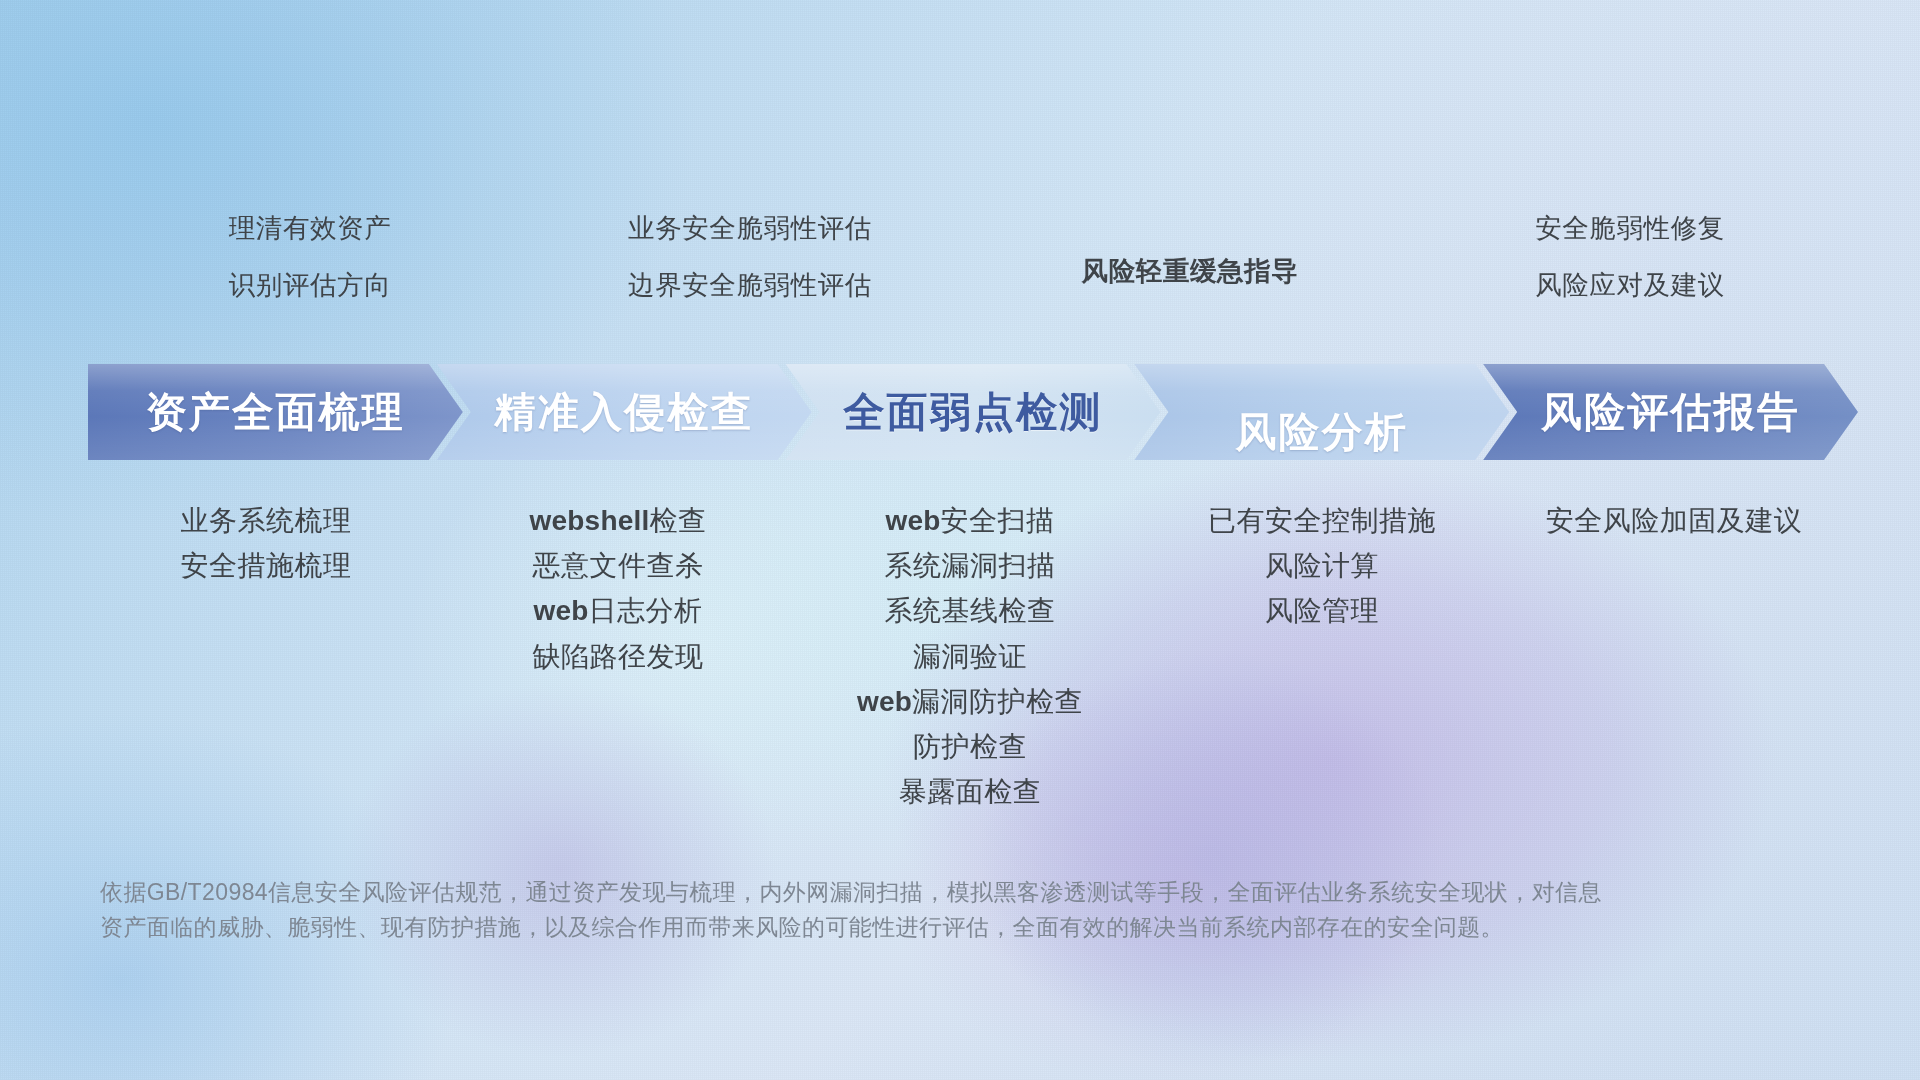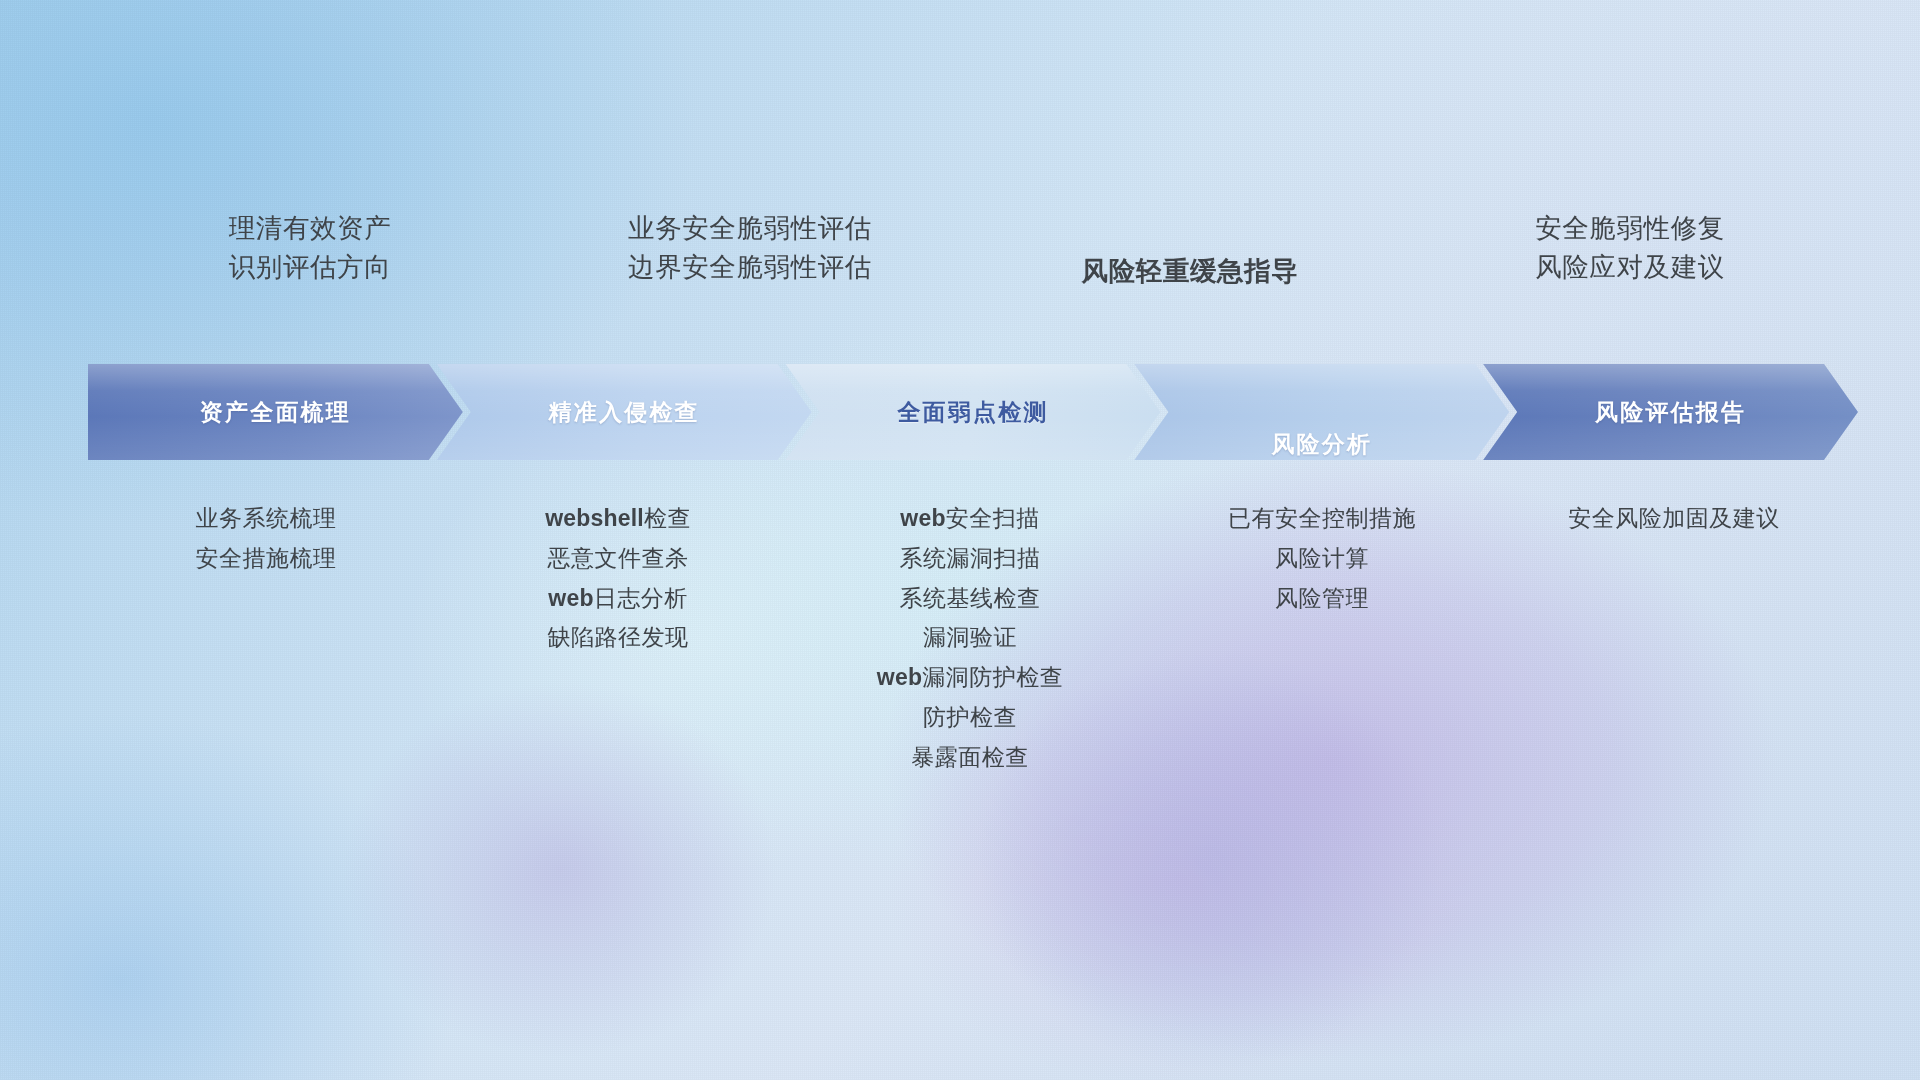--- a/index.html
+++ b/index.html
@@ -56,21 +56,21 @@
     width: 1760px;
     height: 135px;
     display: flex;
   }
   .top-col {
     flex: 1 1 0;
     display: flex;
     flex-direction: column;
     align-items: center;
     justify-content: flex-start;
-    gap: 12px;
+    gap: 30px;
   }
   .top-col.center-v { justify-content: center; padding-bottom: 22px; font-weight: bold; }
 
   .cap {
     font-size: 26.5px;
     line-height: 1;
     color: #3f4449;
     letter-spacing: 0.6px;
     white-space: nowrap;
   }
@@ -101,21 +101,21 @@
     clip-path: polygon(0 0, calc(100% - 34px) 0, 100% 50%, calc(100% - 34px) 100%, 0 100%);
   }
 
   .chev-1 { background: linear-gradient(100deg, #5b77b8 0%, #6b85c1 55%, #7f96cb 100%); z-index: 6; }
   .chev-2 { background: linear-gradient(100deg, #adc8ea 0%, #bcd3ef 55%, #c3d8f1 100%); z-index: 5; }
   .chev-3 { background: linear-gradient(100deg, #cfe0f1 0%, #d2e3f2 50%, #cadef0 100%); z-index: 4; }
   .chev-4 { background: linear-gradient(100deg, #a9c4e7 0%, #b6cfec 55%, #bfd4ee 100%); z-index: 3; align-items: flex-end; }
   .chev-5 { background: linear-gradient(100deg, #5b77b8 0%, #6781bd 45%, #7590c6 100%); z-index: 2; }
 
   .chev-label {
-    font-size: 23px;
+    font-size: 41px;
     font-weight: bold;
     letter-spacing: 2.2px;
     white-space: nowrap;
     position: relative;
     z-index: 2;
   }
   .chev-1 .chev-label, .chev-2 .chev-label,
   .chev-4 .chev-label, .chev-5 .chev-label {
     color: #ffffff;
     text-shadow: 0 1px 2px rgba(40,60,110,0.22);
@@ -144,21 +144,21 @@
     align-items: flex-start;
   }
   .bot-col {
     flex: 1 1 0;
     display: flex;
     flex-direction: column;
     align-items: center;
     gap: 15px;
   }
   .item {
-    font-size: 23px;
+    font-size: 28px;
     line-height: 1.08;
     color: #3f4449;
     letter-spacing: 0.5px;
     white-space: nowrap;
   }
   .item .lat {
     font-weight: bold;
     letter-spacing: 0.2px;
   }
 
@@ -262,14 +262,17 @@
       <div class="item">风险计算</div>
       <div class="item">风险管理</div>
     </div>
 
     <div class="bot-col">
       <div class="item">安全风险加固及建议</div>
     </div>
 
   </div>
 
+  <div id="footer">
+    <p>依据GB/T20984信息安全风险评估规范，通过资产发现与梳理，内外网漏洞扫描，模拟黑客渗透测试等手段，全面评估业务系统安全现状，对信息资产面临的威胁、脆弱性、现有防护措施，以及综合作用而带来风险的可能性进行评估，全面有效的解决当前系统内部存在的安全问题。</p>
+  </div>
 
 </div>
 
 </body></html>

